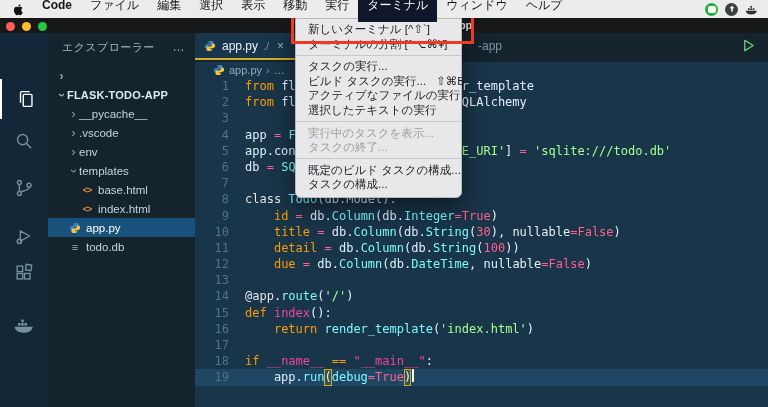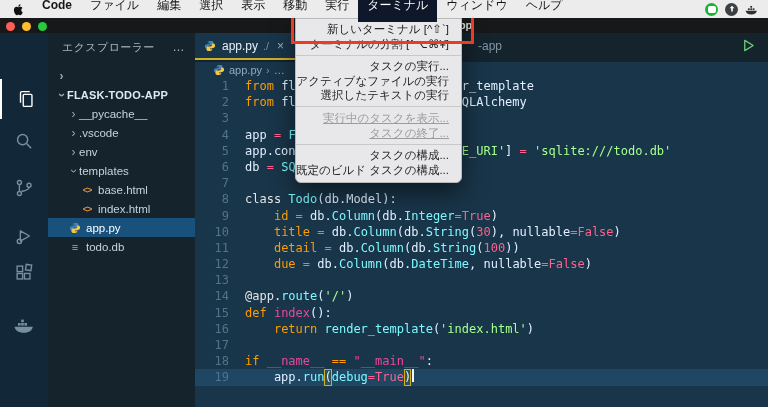--- a/index.html
+++ b/index.html
@@ -68,22 +68,22 @@
   .code-line.current{background:#1F4662;}
   .ln{width:34px;padding-right:16px;text-align:right;color:#51738b;flex:none;}
   .kw{color:#ff9d00;} .cls{color:#e5e5e5;} .fn{color:#7df9ff;} .str{color:#a5ff90;}
   .grn{color:#ec4899;} .num{color:#ff628c;} .cmp{color:#ff9d00;} .pl{color:#e1efff;}
   .bm{color:#e1efff;outline:1px solid rgba(255,198,0,.8);outline-offset:-1px;background:rgba(255,198,0,.08);}
   .cur{display:inline-block;width:2px;height:13px;background:#f5f7f9;vertical-align:middle;margin-left:1px;}
   
   .menu{position:absolute;left:295px;top:18px;width:167px;background:#e8e8ea;border:1px solid #b9b9b9;
     border-radius:0 0 6px 6px;box-shadow:0 10px 24px rgba(0,0,0,.5);padding:3px 0 5px 0;z-index:40;
     font-size:11.5px;color:#1c1c1c;box-sizing:border-box;}
-  .mi{height:14.6px;line-height:14.6px;padding:0 12px;display:flex;justify-content:flex-end;white-space:nowrap;}
-  .mi.disabled{color:#9b9ba0;text-decoration:underline;}
+  .mi{height:14.6px;line-height:14.6px;padding:0 12px;display:flex;justify-content:flex-start;white-space:nowrap;}
+  .mi.disabled{color:#9b9ba0;}
   .mi .sc{color:#1c1c1c;margin-left:10px;}
   .msep{height:0;border-top:1px solid #cscsc;border-top:1px solid #c9c9c9;margin:3.5px 0 3.5px 0;}
   
   .annotation{position:absolute;left:291px;top:13px;width:177px;height:25px;border:3px solid #ee3a23;z-index:60;}
 </style>
 </head>
 <body>
 
 <div class="menubar">
   <span class="apple">
@@ -285,34 +285,38 @@
       <span>新しいターミナル [^⇧`]</span>
     </div>
     <div class="mi">
       <span>ターミナルの分割 [^⌥⌘¥]</span>
     </div>
     <div class="msep"></div>
     <div class="mi">
       <span>タスクの実行...</span>
     </div>
     <div class="mi">
+      <span>ビルド タスクの実行...</span>
+      <span class="sc">⇧⌘B</span>
+    </div>
+    <div class="mi">
       <span>アクティブなファイルの実行</span>
     </div>
     <div class="mi">
       <span>選択したテキストの実行</span>
     </div>
     <div class="msep"></div>
     <div class="mi disabled">
       <span>実行中のタスクを表示...</span>
     </div>
     <div class="mi disabled">
       <span>タスクの終了...</span>
     </div>
     <div class="msep"></div>
     <div class="mi">
+      <span>既定のビルド タスクの構成...</span>
+    </div>
+    <div class="mi">
       <span>タスクの構成...</span>
     </div>
-    <div class="mi">
-      <span>既定のビルド タスクの構成...</span>
-    </div>
   </div>
 
 <div class="annotation"></div>
 
 </body></html>

